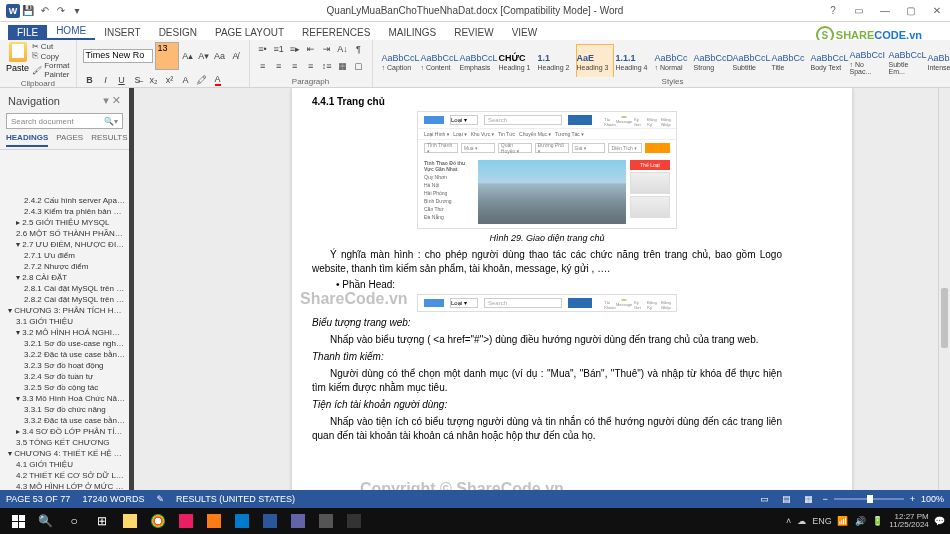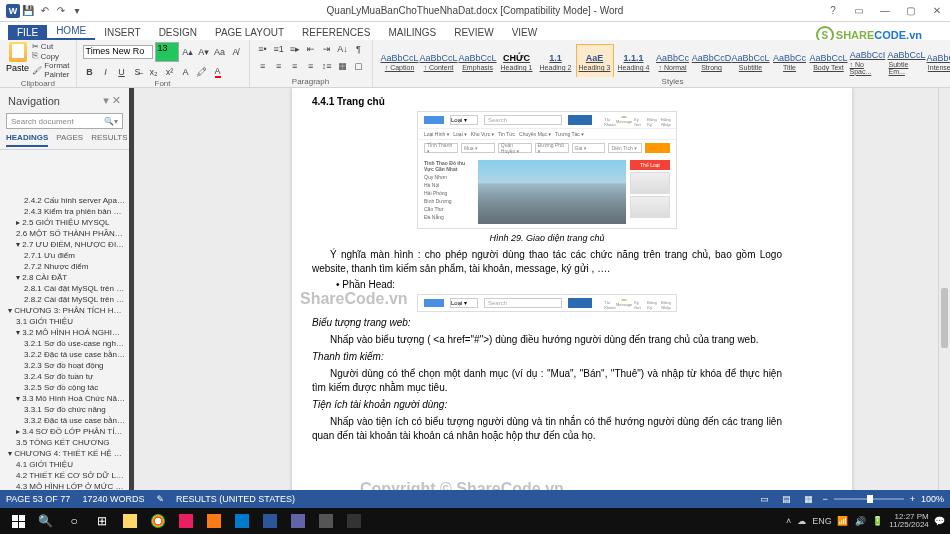--- a/index.html
+++ b/index.html
@@ -30,27 +30,27 @@
 .ribbon-group { border-right: 1px solid #dcdcdc; padding: 2px 6px 1px 6px; display: flex; flex-direction: column; justify-content: space-between; }
 .ribbon-group .group-content { display: flex; gap: 3px; align-items: flex-start; }
 .ribbon-group .group-label { text-align: center; font-size: 8px; color: #666; }
 .paste-btn { display: flex; flex-direction: column; align-items: center; gap: 1px; }
 .paste-btn .clip-icon { width: 18px; height: 20px; background: linear-gradient(#ffd966, #f4b041); border-radius: 2px; position: relative; }
 .paste-btn .clip-icon::after { content: ""; position: absolute; top: 2px; left: 3px; width: 12px; height: 14px; background: #fff; }
 .small-btns { display: flex; flex-direction: column; gap: 0; font-size: 8px; color: #444; }
 .small-btns div { display: flex; align-items: center; gap: 2px; }
 .font-row, .para-row { display: flex; gap: 2px; align-items: center; }
 .font-select { width: 70px; height: 14px; border: 1px solid #ababab; background: #fff; font-size: 9px; padding: 0 2px; }
-.size-select { width: 24px; height: 20px; border: 1px solid #ababab; background: #22c55e; font-size: 9px; padding: 0 2px; }
+.size-select { width: 24px; height: 28px; border: 1px solid #ababab; background: #fdba74; font-size: 9px; padding: 0 2px; }
 .fmt-btn { width: 14px; height: 14px; display: flex; align-items: center; justify-content: center; color: #444; }
 .font-stack { display: flex; flex-direction: column; gap: 2px; }
 
 
 .styles-gallery { display: flex; gap: 1px; flex: 1; overflow: hidden; padding: 2px 2px; }
-.style-box { width: 38px; height: 36px; border: 1px solid transparent; display: flex; flex-direction: column; align-items: center; justify-content: center; font-size: 7px; color: #444; text-decoration: underline; }
+.style-box { width: 38px; height: 36px; border: 1px solid transparent; display: flex; flex-direction: column; justify-content: center; font-size: 7px; color: #444; }
 .style-box .preview { font-size: 9px; margin-bottom: 1px; }
 .style-box.selected { border-color: #f9b44d; background: #fde9cc; }
 
 
 .main { display: flex; height: 420px; background: #ececec; }
 
 
 .nav-pane { width: 134px; background: #f3f3f3; border-right: 5px solid #404040; display: flex; flex-direction: column; font-size: 9px; }
 .nav-pane .nav-header { padding: 6px 8px 4px; display: flex; justify-content: space-between; align-items: center; color: #217346; font-size: 11px; }
 .nav-pane .nav-header span:first-child { color: #444; }

